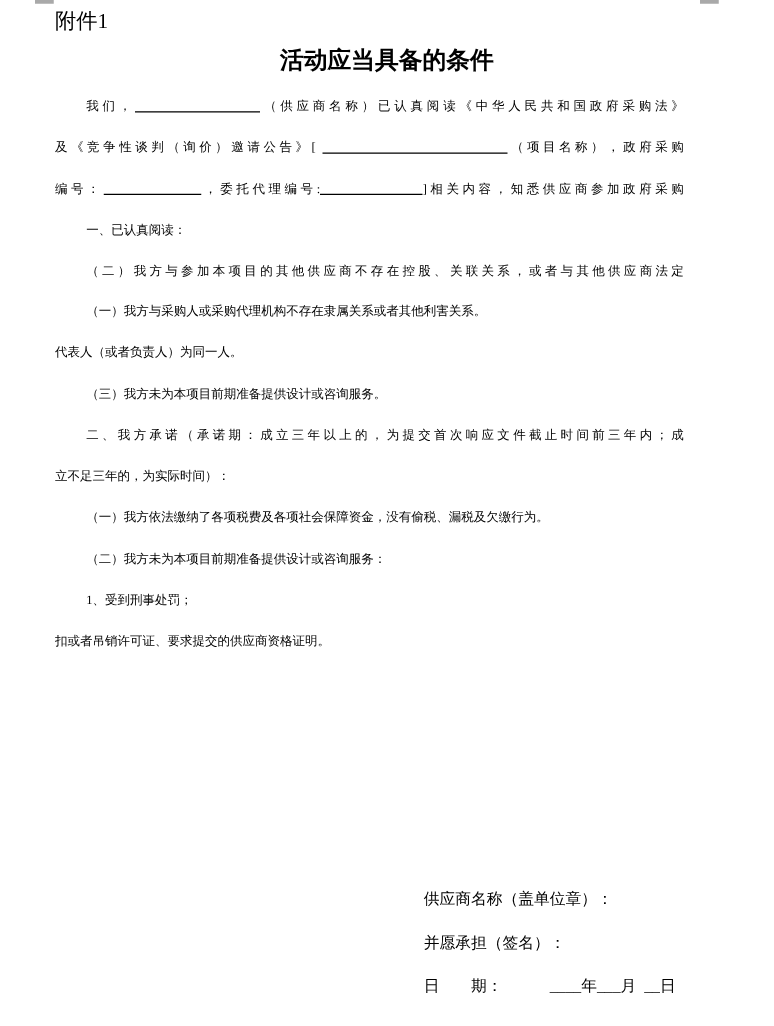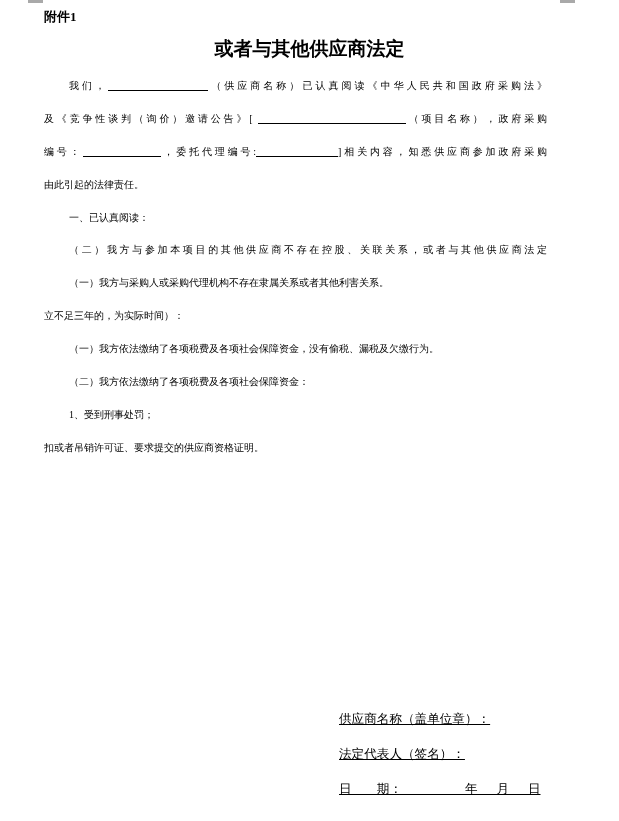--- a/index.html
+++ b/index.html
@@ -12,21 +12,21 @@
     color: #000000;
   }
   .crop-mark {
     position: absolute; top: 0; height: 3px; width: 15px;
     background: #a9a9a9;
   }
   #crop-left  { left: 28px; }
   #crop-right { left: 560px; }
   #attachment {
     position: absolute; left: 44px; top: 8px;
-    font-size: 13px; line-height: 18px; font-weight: bold;
+    font-size: 17px; line-height: 18px;
   }
   #title {
     position: absolute; left: 0; top: 36px; width: 619px;
     text-align: center;
     font-size: 19px; font-weight: bold;
     line-height: 26px;
   }
   #body {
     position: absolute; left: 44px; top: 70px; width: 503px;
   }
@@ -43,50 +43,52 @@
     text-align-last: justify;
   }
   .line.indent { padding-left: 25px; }
   .blank {
     display: inline-block;
     height: 3px;
     border-bottom: 1px solid #000000;
     vertical-align: -2px;
   }
   #signature {
-    position: absolute; left: 339px; top: 702px; text-decoration: underline;
+    position: absolute; left: 339px; top: 702px;
   }
   .sig-line {
     height: 35px; line-height: 35px;
     font-size: 12.6px;
     white-space: pre;
   }
 </style>
 </head>
 <body>
 
 <div id="crop-left" class="crop-mark"></div>
 <div id="crop-right" class="crop-mark"></div>
 
 <div id="attachment">附件1</div>
 
-<div id="title">或者与其他供应商法定</div>
+<div id="title">活动应当具备的条件</div>
 
 <div id="body">
     <div class="line justify indent"><span>我们，</span><span class="blank" style="width: 100px;"></span><span>（供应商名称）已认真阅读《中华人民共和国政府采购法》</span></div>
     <div class="line justify"><span>及《竞争性谈判（询价）邀请公告》[ </span><span class="blank" style="width: 148px;"></span><span>（项目名称），政府采购</span></div>
     <div class="line justify"><span>编号：</span><span class="blank" style="width: 78px;"></span><span>，委托代理编号:</span><span class="blank" style="width: 82px;"></span><span>]相关内容，知悉供应商参加政府采购</span></div>
-    <div class="line"><span>由此引起的法律责任。</span></div>
     <div class="line indent"><span>一、已认真阅读：</span></div>
     <div class="line justify indent"><span>（二）我方与参加本项目的其他供应商不存在控股、关联关系，或者与其他供应商法定</span></div>
     <div class="line indent"><span>（一）我方与采购人或采购代理机构不存在隶属关系或者其他利害关系。</span></div>
+    <div class="line"><span>代表人（或者负责人）为同一人。</span></div>
+    <div class="line indent"><span>（三）我方未为本项目前期准备提供设计或咨询服务。</span></div>
+    <div class="line justify indent"><span>二、我方承诺（承诺期：成立三年以上的，为提交首次响应文件截止时间前三年内；成</span></div>
     <div class="line"><span>立不足三年的，为实际时间）：</span></div>
     <div class="line indent"><span>（一）我方依法缴纳了各项税费及各项社会保障资金，没有偷税、漏税及欠缴行为。</span></div>
-    <div class="line indent"><span>（二）我方依法缴纳了各项税费及各项社会保障资金：</span></div>
+    <div class="line indent"><span>（二）我方未为本项目前期准备提供设计或咨询服务：</span></div>
     <div class="line indent"><span>1、受到刑事处罚；</span></div>
     <div class="line"><span>扣或者吊销许可证、要求提交的供应商资格证明。</span></div>
   </div>
 
 <div id="signature">
     <div class="sig-line">供应商名称（盖单位章）：</div>
-    <div class="sig-line">法定代表人（签名）：</div>
+    <div class="sig-line">并愿承担（签名）：</div>
     <div class="sig-line">日　　期：　　　____年___月  __日</div>
   </div>
 
 </body></html>

